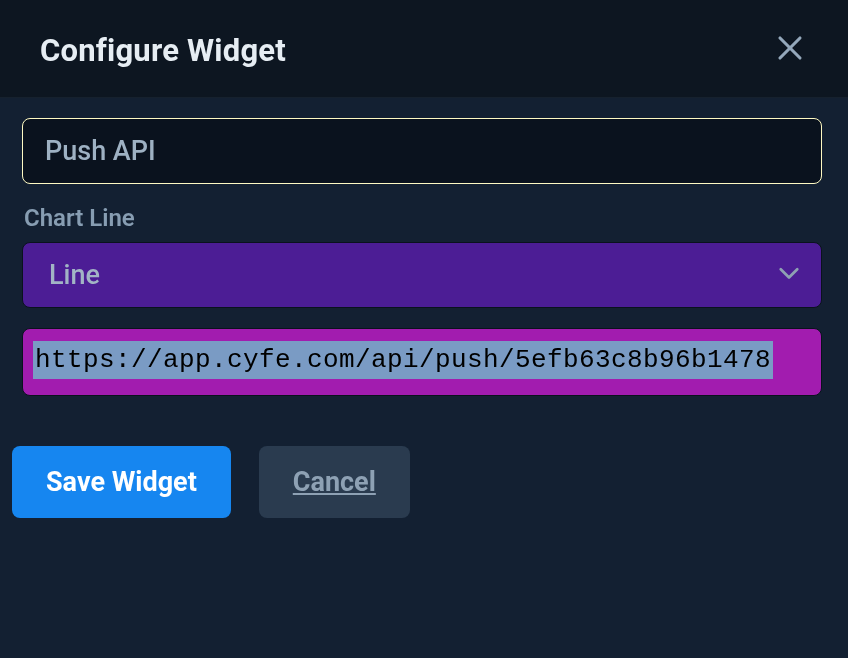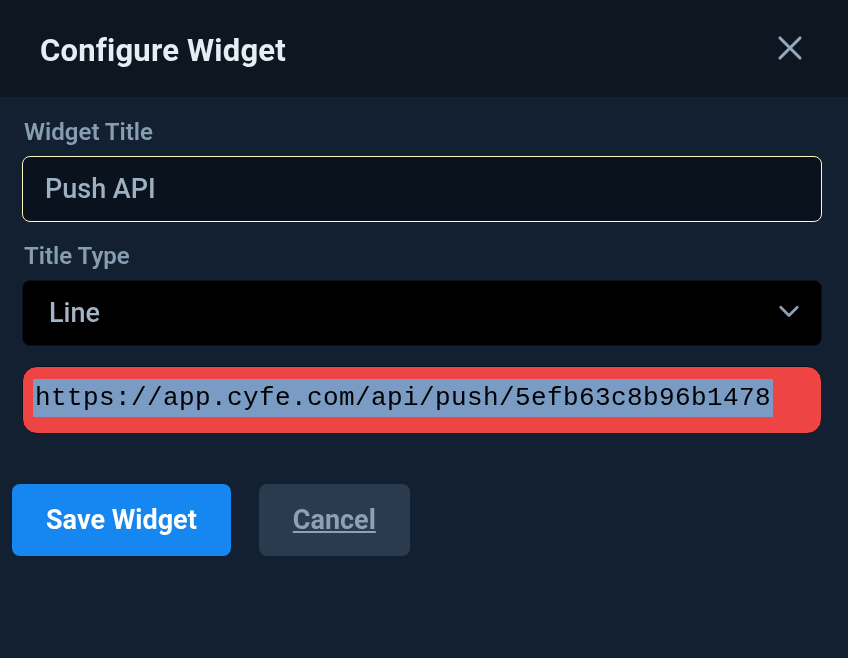--- a/index.html
+++ b/index.html
@@ -87,21 +87,21 @@
       font-weight: 500;
       font-family: inherit;
       outline: none;
     }
     .select-wrapper {
       position: relative;
       width: 100%;
     }
     .select-input {
       width: 100%;
-      background: #000000;
+      background: #4c1d95;
       border: 1px solid #0a121e;
       border-radius: 8px;
       padding: 16px 52px 16px 26px;
       color: #a2b4c5;
       font-size: 27px;
       font-weight: 500;
       font-family: inherit;
       outline: none;
       appearance: none;
       -webkit-appearance: none;
@@ -114,23 +114,23 @@
       transform: translateY(-50%);
       color: #8ea1b3;
       pointer-events: none;
     }
     .select-chevron svg {
       width: 22px;
       height: 16px;
     }
     .endpoint-box {
       width: 100%;
-      background: #ef4444;
+      background: #a21caf;
       border: 1px solid #0a121e;
-      border-radius: 15px;
+      border-radius: 8px;
       padding: 12px 10px;
       overflow: hidden;
     }
     .endpoint-text {
       display: inline-block;
       background: #7a9bc4;
       color: #000;
       font-family: Menlo, Consolas, "Courier New", monospace;
       font-size: 26px;
       font-weight: 500;
@@ -178,26 +178,25 @@
           <line x1="4" y1="4" x2="20" y2="20"></line>
           <line x1="20" y1="4" x2="4" y2="20"></line>
         </svg>
       </span>
     </div>
   </div>
 
   <div class="modal-body">
 
     <div class="form-group">
-      <div class="field-label">Widget Title</div>
       <input type="text" class="text-input" value="Push API" style="">
     </div>
 
     <div class="form-group">
-      <div class="field-label">Title Type</div>
+      <div class="field-label">Chart Line</div>
       <div class="select-wrapper">
         <div class="select-input">Line</div>
         <span class="select-chevron">
           <svg viewBox="0 0 24 16" fill="none" stroke="currentColor" stroke-width="3" stroke-linecap="round" stroke-linejoin="round">
             <polyline points="3,4 12,13 21,4"></polyline>
           </svg>
         </span>
       </div>
     </div>
 

